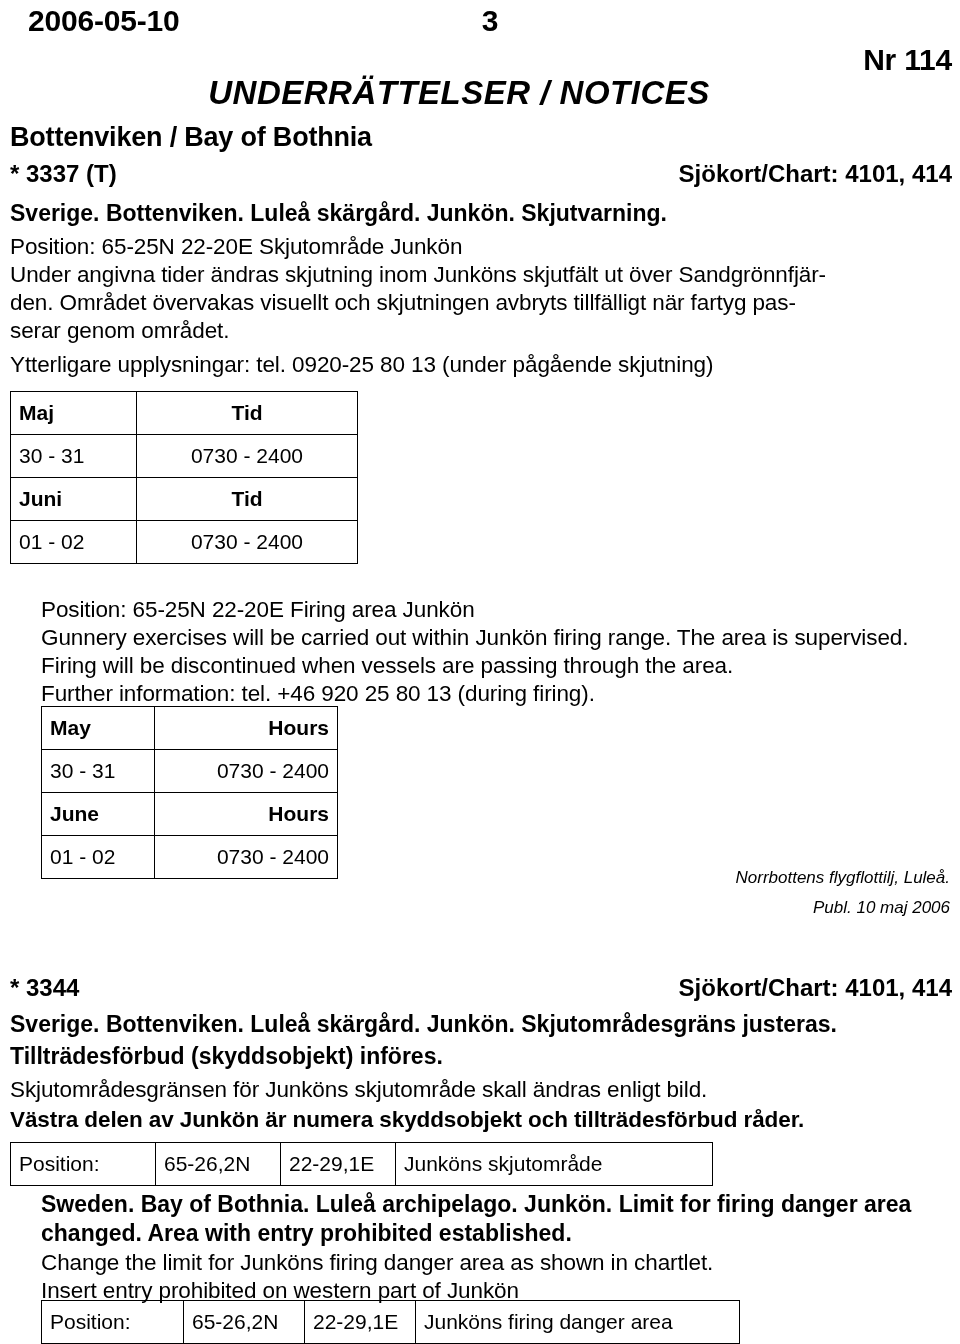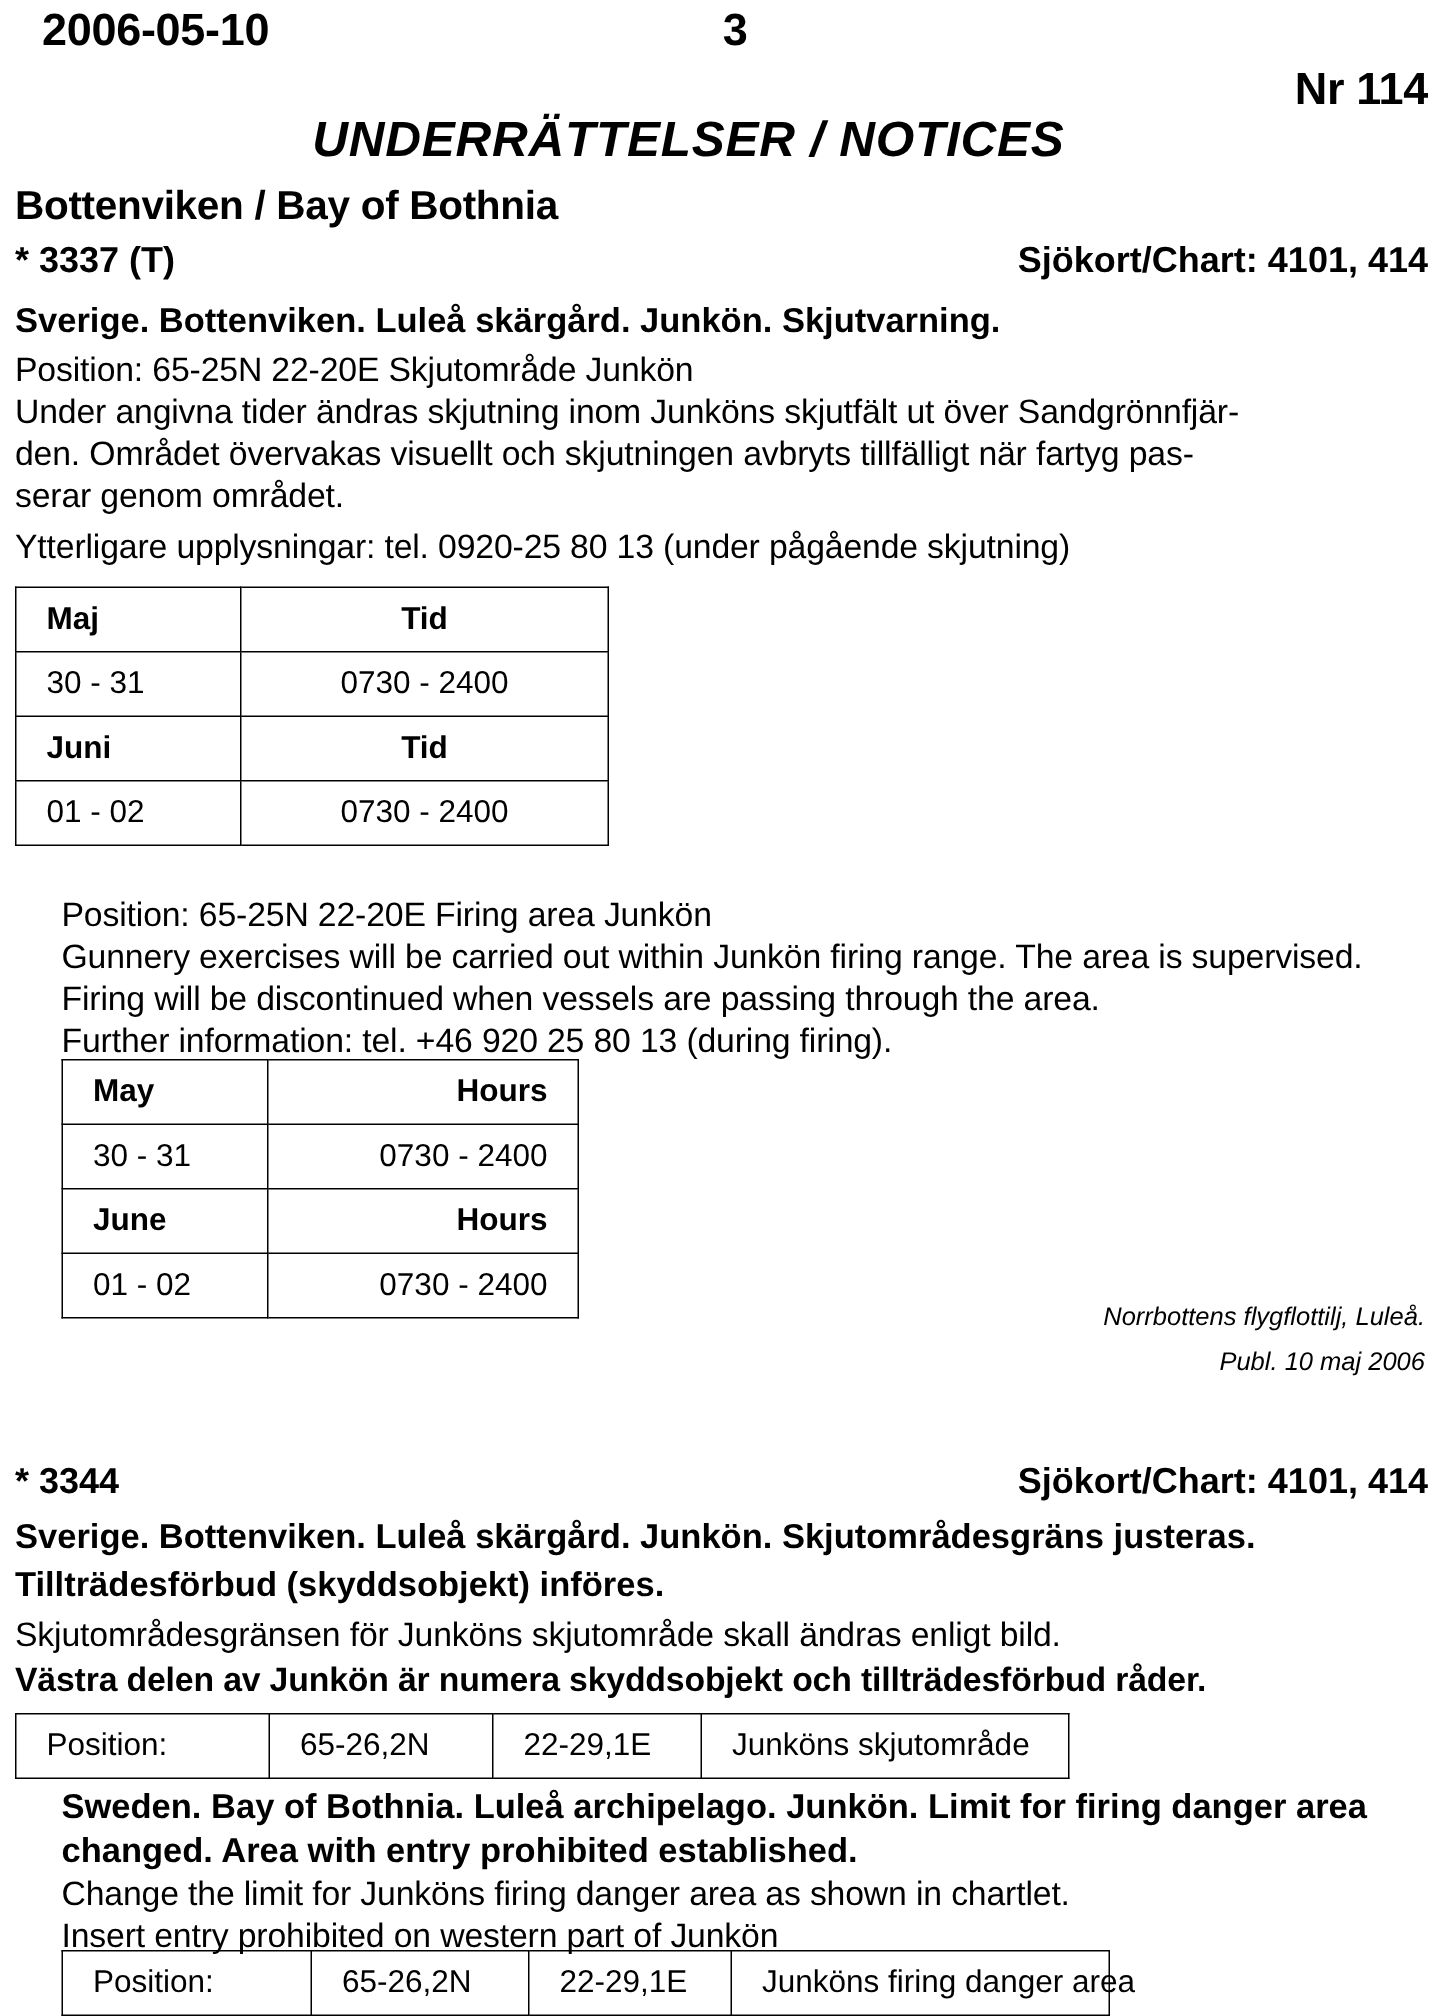--- a/index.html
+++ b/index.html
@@ -97,21 +97,21 @@
 
   
   table.grid {
     position: absolute;
     border-collapse: collapse;
     table-layout: fixed;
   }
   table.grid td {
     border: 1px solid #000000;
     font-size: 21px;
-    padding: 0 20px;
+    padding: 0 8px;
     height: 42px;
     vertical-align: middle;
     white-space: nowrap;
   }
   table.grid td.hdr { font-weight: bold; }
   table.grid td.ctr { text-align: center; }
 
   
   #table-times-sv { left: 10px; top: 391px; width: 313px; }
   #table-times-sv td.c0 { width: 109px; }

